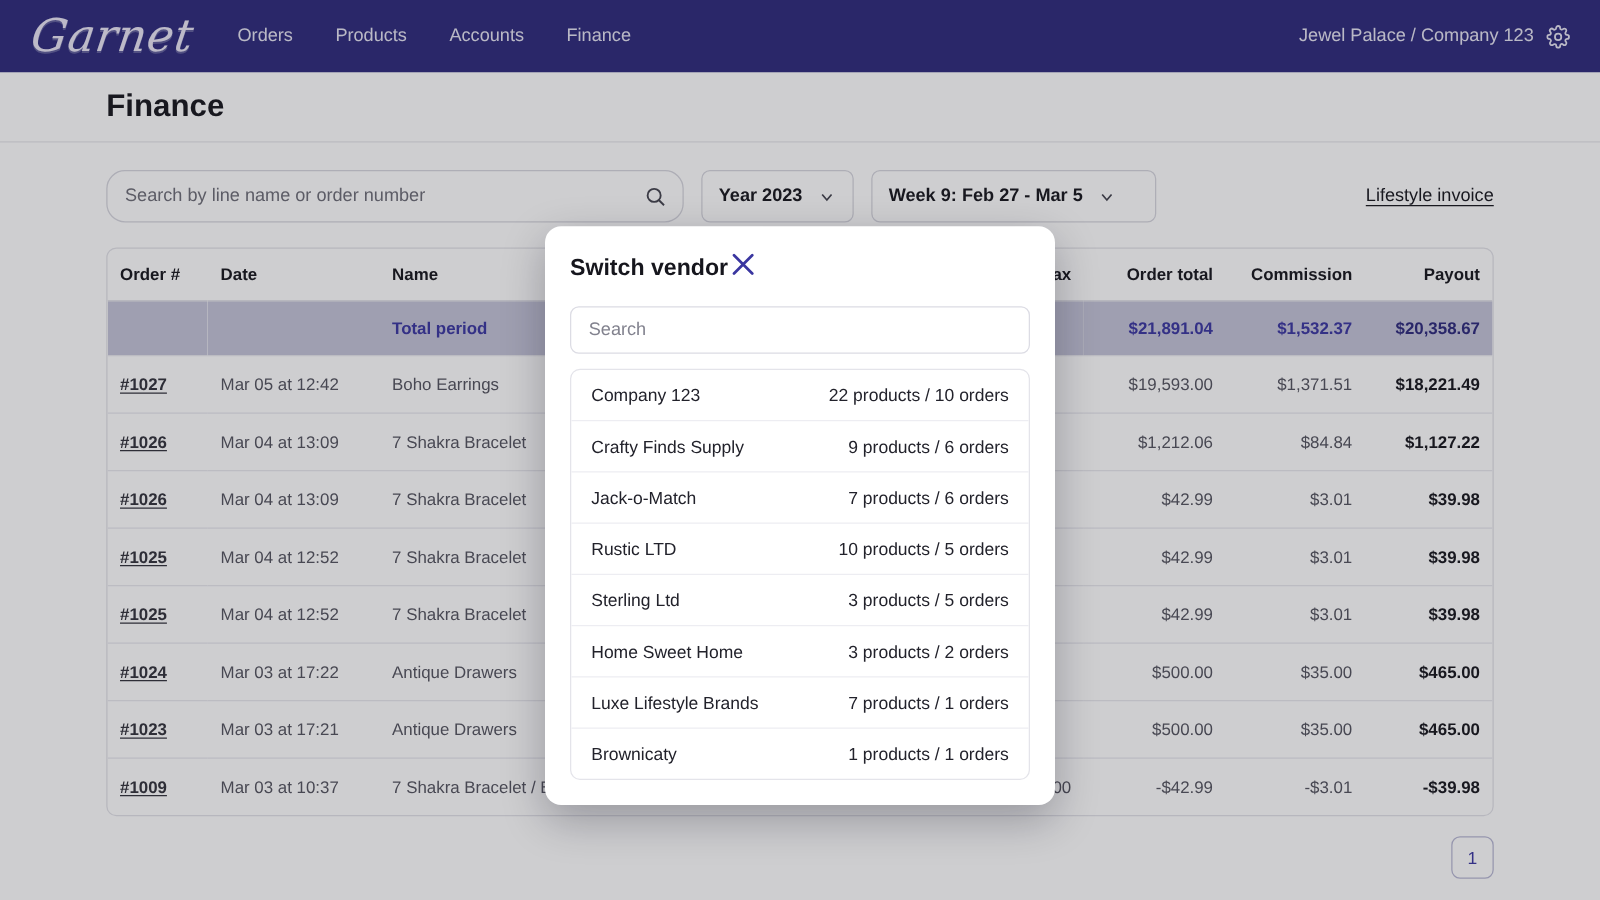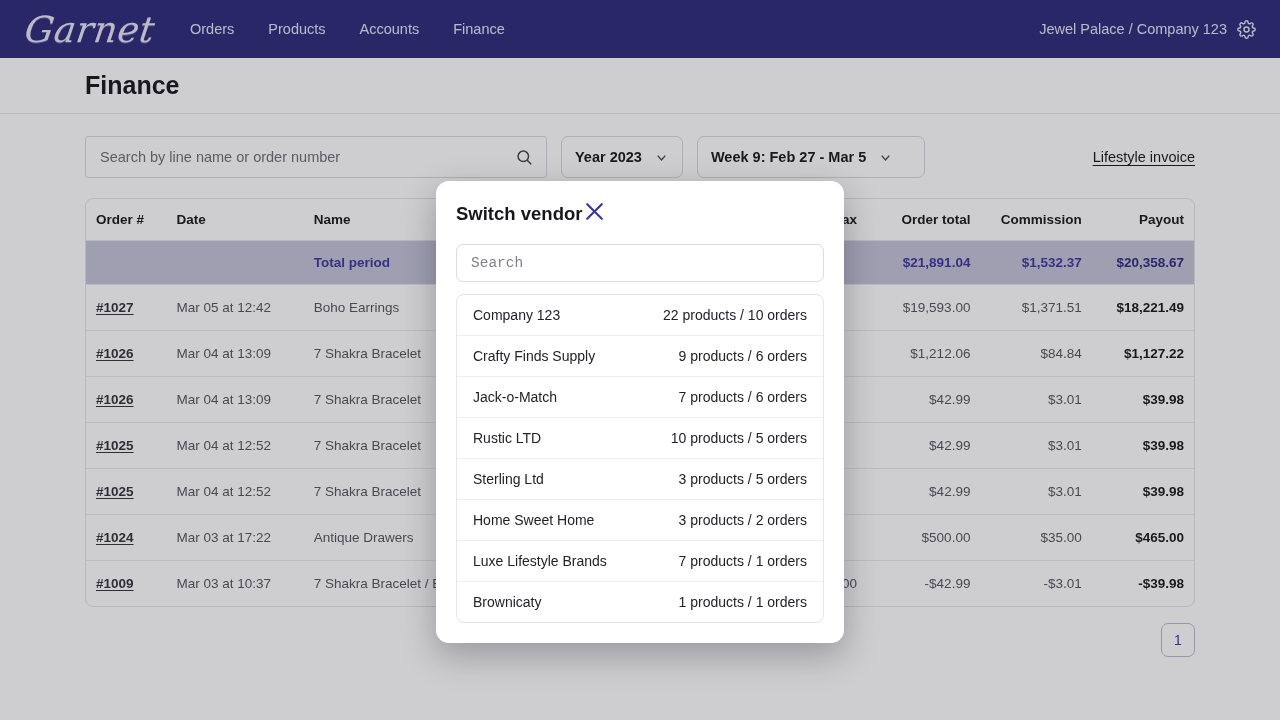--- a/index.html
+++ b/index.html
@@ -54,21 +54,21 @@
   }
   .title-band h1 { font-size: 25px; color: #16161d; font-weight: 700; }
 
   
   .content { position: relative; z-index: 5; padding: 22px 85px 0 85px; }
 
   .filters { display: flex; align-items: center; gap: 14px; }
   .search-box {
     position: relative;
     flex: 0 0 462px; height: 42px;
-    border: 1px solid #d6d6de; border-radius: 3px;
+    border: 1px solid #d6d6de; border-radius: 15px;
     background: #fff; display: flex; align-items: center;
     padding: 0 14px;
   }
   .search-box input {
     border: none; outline: none; width: 100%;
     font-size: 14.5px; color: #33333c;
     font-family: "Liberation Sans", sans-serif;
     background: transparent;
   }
   .search-box input::placeholder { color: #6e6e78; }
@@ -152,21 +152,21 @@
   }
   .modal-head h2 { font-size: 18.5px; color: #16161d; font-weight: 700; }
   .close-x { cursor: pointer; display: block; }
   .modal-search {
     height: 38px; border: 1px solid #dcdce4; border-radius: 7px;
     display: flex; align-items: center; padding: 0 14px; margin-bottom: 12px;
   }
   .modal-search input {
     border: none; outline: none; width: 100%;
     font-size: 14.5px; color: #33333c; background: transparent;
-    font-family: Liberation Mono, monospace;
+    font-family: Liberation Sans, sans-serif;
   }
   .modal-search input::placeholder { color: #82828e; }
   .vendor-list {
     border: 1px solid #e4e4ea; border-radius: 8px; overflow: hidden;
   }
   .vendor-row {
     display: flex; align-items: center; justify-content: space-between;
     padding: 12px 16px; border-bottom: 1px solid #ededf2;
     font-size: 14px; color: #22222b; cursor: pointer;
   }
@@ -343,20 +343,32 @@
             <td>Antique Drawers</td>
             <td class="num"></td>
             <td class="num"></td>
             <td class="num"></td>
             <td class="num"></td>
             <td class="num">$500.00</td>
             <td class="num">$35.00</td>
             <td class="num payout-cell">$465.00</td>
           </tr>
           <tr>
+            <td><span class="order-link">#1023</span></td>
+            <td>Mar 03 at 17:21</td>
+            <td>Antique Drawers</td>
+            <td class="num"></td>
+            <td class="num"></td>
+            <td class="num"></td>
+            <td class="num"></td>
+            <td class="num">$500.00</td>
+            <td class="num">$35.00</td>
+            <td class="num payout-cell">$465.00</td>
+          </tr>
+          <tr>
             <td><span class="order-link">#1009</span></td>
             <td>Mar 03 at 10:37</td>
             <td>7 Shakra Bracelet / Black</td>
             <td class="num">-$42.99</td>
             <td class="num">-1</td>
             <td class="num">$0.00</td>
             <td class="num">$0.00</td>
             <td class="num">-$42.99</td>
             <td class="num">-$3.01</td>
             <td class="num payout-cell">-$39.98</td>

